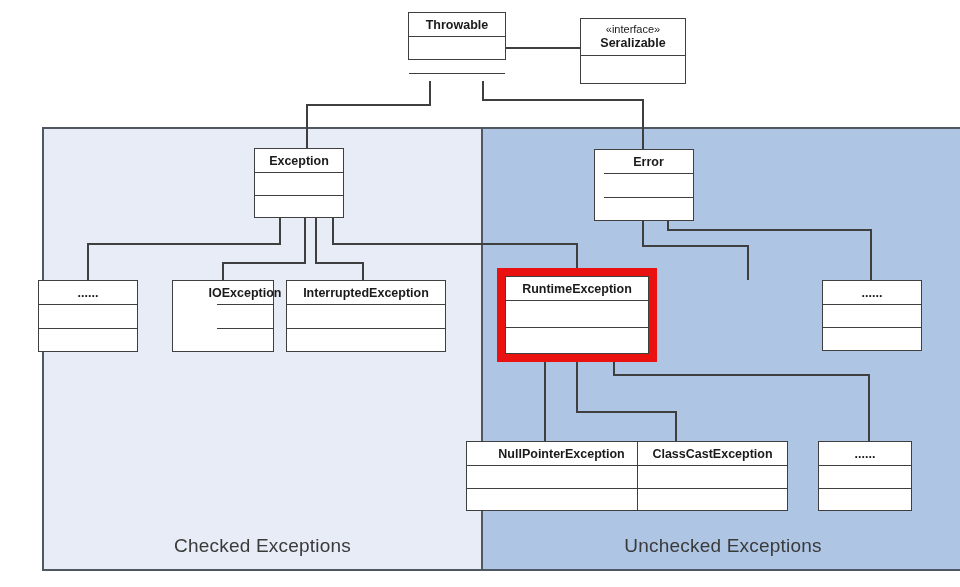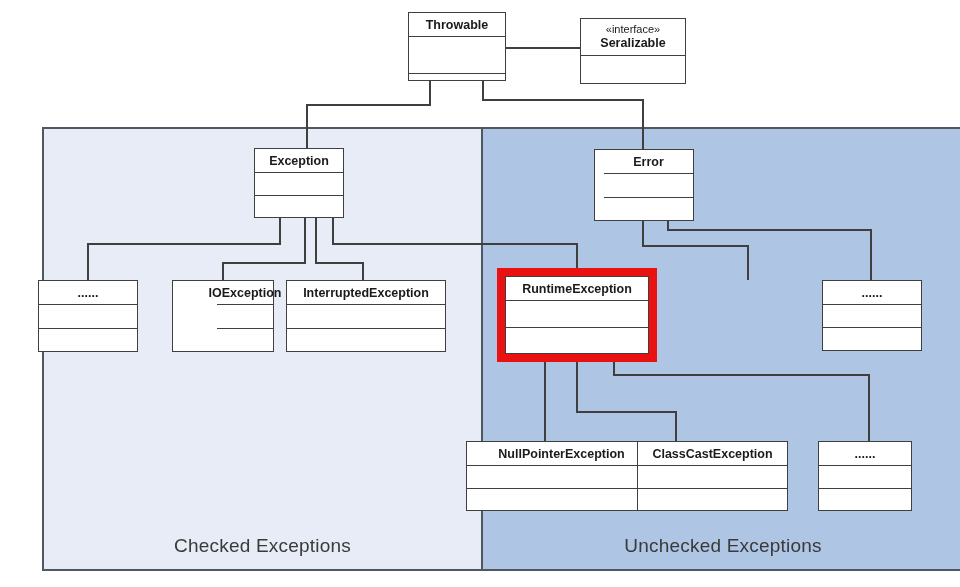--- a/index.html
+++ b/index.html
@@ -63,21 +63,21 @@
     <polyline points="305,217 305,263 223,263 223,281"></polyline>
     <polyline points="316,217 316,263 363,263 363,281"></polyline>
     <polyline points="333,217 333,244 577,244 577,272"></polyline>
     <polyline points="643,220 643,246 748,246 748,280"></polyline>
     <polyline points="668,220 668,230 871,230 871,281"></polyline>
     <polyline points="545,355 545,442"></polyline>
     <polyline points="577,355 577,412 676,412 676,442"></polyline>
     <polyline points="614,355 614,375 869,375 869,442"></polyline>
   </svg>
 
-  <div class="uml-box" style="left:408px;top:12px;width:98px;height:69px;gap:36px;">
+  <div class="uml-box" style="left:408px;top:12px;width:98px;height:48px;gap:36px;">
     <div class="uml-title">Throwable</div>
     <div class="uml-sec"></div>
     <div class="uml-sec last"></div>
   </div>
 
   <div class="uml-box" style="left:580px;top:18px;width:106px;height:66px;">
     <div class="iface-title">
       <span class="stereotype">«interface»</span>
       <span class="iface-name">Seralizable</span>
     </div>

